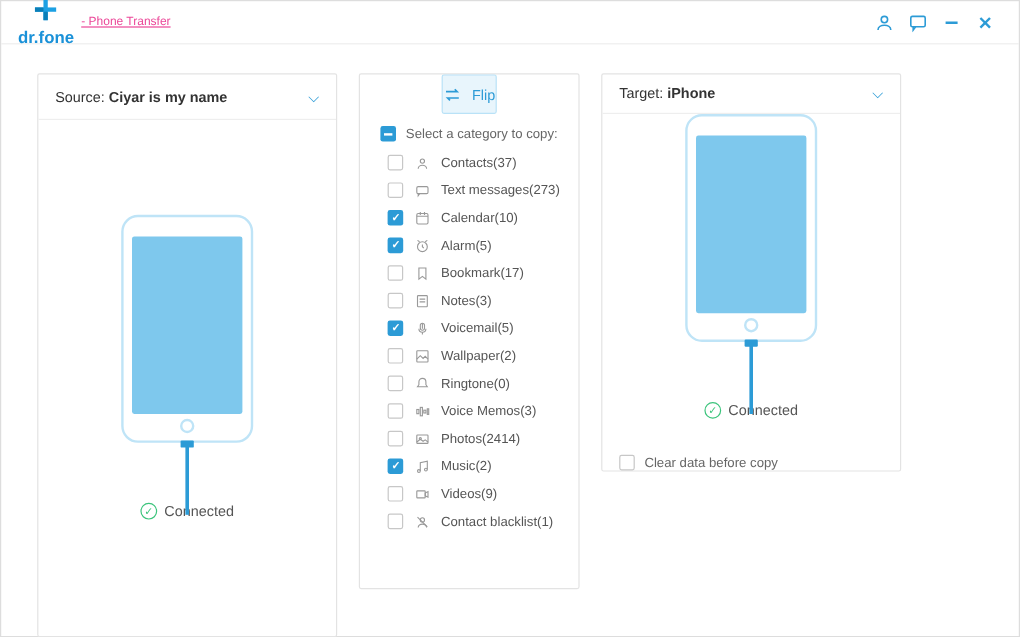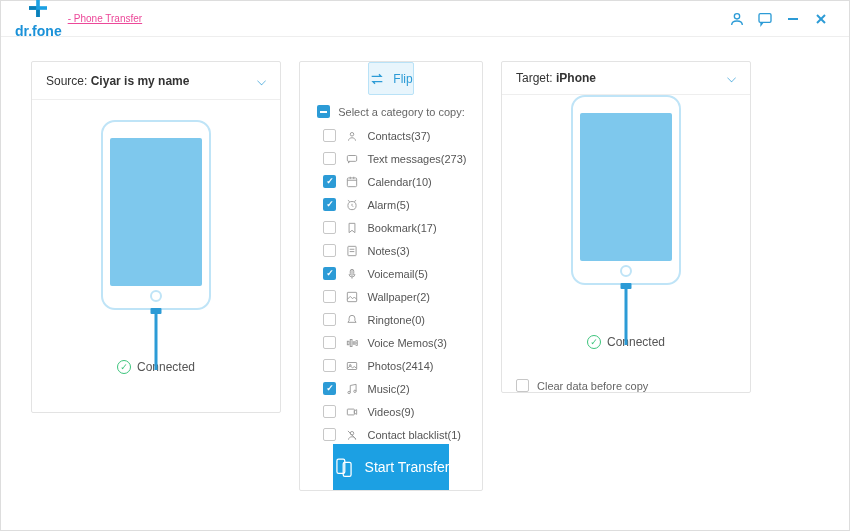--- a/index.html
+++ b/index.html
@@ -7,21 +7,21 @@
 .app { background: #fff; width: 850px; height: 531px; border: 1px solid #ddd; }
 .titlebar { height: 36px; display: flex; align-items: center; padding: 0 14px; border-bottom: 1px solid #eee; }
 .logo { display: flex; align-items: center; gap: 6px; flex-direction: column; }
 .logo-icon { width: 18px; height: 18px; }
 .logo-text { font-size: 14px; font-weight: 700; color: #1a91d8; }
 .subtitle { font-size: 10px; color: #ec4899; margin-left: 6px; text-decoration: underline; }
 .spacer { flex: 1; }
 .win-btn { width: 28px; height: 28px; display: flex; align-items: center; justify-content: center; color: #2c9bd6; cursor: pointer; }
 .content { display: flex; padding: 24px 30px; gap: 18px; height: calc(100% - 36px); }
 .panel { border: 1px solid #e3e3e3; border-radius: 2px; background: #fff; display: flex; flex-direction: column; }
-.side-panel { width: 250px; height: 352px; }
+.side-panel { width: 250px; height: 470px; }
 .mid-panel { width: 184px; height: 430px; position: relative; align-items: center; }
 .panel-head { height: 38px; display: flex; align-items: center; justify-content: space-between; padding: 0 14px; font-size: 12px; color: #333; border-bottom: 1px solid #eee; cursor: pointer; }
 .panel-head .lbl b { font-weight: 600; }
 .chev { color: #2c9bd6; font-size: 12px; }
 .phone-wrap { flex: 1; display: flex; flex-direction: column; align-items: center; justify-content: center; gap: 8px; }
 .phone { width: 110px; height: 210px; position: relative; }
 .phone-body { width: 110px; height: 190px; border: 2px solid #bfe4f7; border-radius: 14px; background: #fff; position: relative; }
 .phone-screen { position: absolute; top: 16px; left: 7px; right: 7px; bottom: 22px; background: #7ec8ed; border-radius: 2px; display: flex; align-items: center; justify-content: center; }
 .apple { color: #fff; font-size: 40px; }
 .home-btn { position: absolute; bottom: 6px; left: 50%; transform: translateX(-50%); width: 12px; height: 12px; border: 2px solid #bfe4f7; border-radius: 50%; }
@@ -264,27 +264,20 @@
             <span class="ico">
               <svg width="14" height="14" viewBox="0 0 24 24" fill="none" stroke="currentColor" stroke-width="1.6">
                 <circle cx="12" cy="9" r="3"></circle>
                 <path d="M6 20c0-3 3-5 6-5s6 2 6 5"></path>
                 <line x1="5" y1="5" x2="19" y2="19"></line>
               </svg>
             </span>
             <span>Contact blacklist(1)</span>
           </div>
         </div>
-      <div class="start-btn">
-        <svg width="22" height="22" viewBox="0 0 28 28" fill="none" stroke="#fff" stroke-width="1.6">
-            <rect x="5" y="4" width="10" height="18" rx="2"></rect>
-            <rect x="13" y="8" width="10" height="18" rx="2"></rect>
-          </svg>
-        <span>Start Transfer</span>
-      </div>
     </div>
 
     <div class="panel side-panel" style="height:332px">
       <div class="panel-head">
         <span class="lbl"><span>Target:</span> <b>iPhone</b></span>
         <span class="chev">⌵</span>
       </div>
       <div class="phone-wrap">
         <div class="phone">
           <div class="phone-body">

